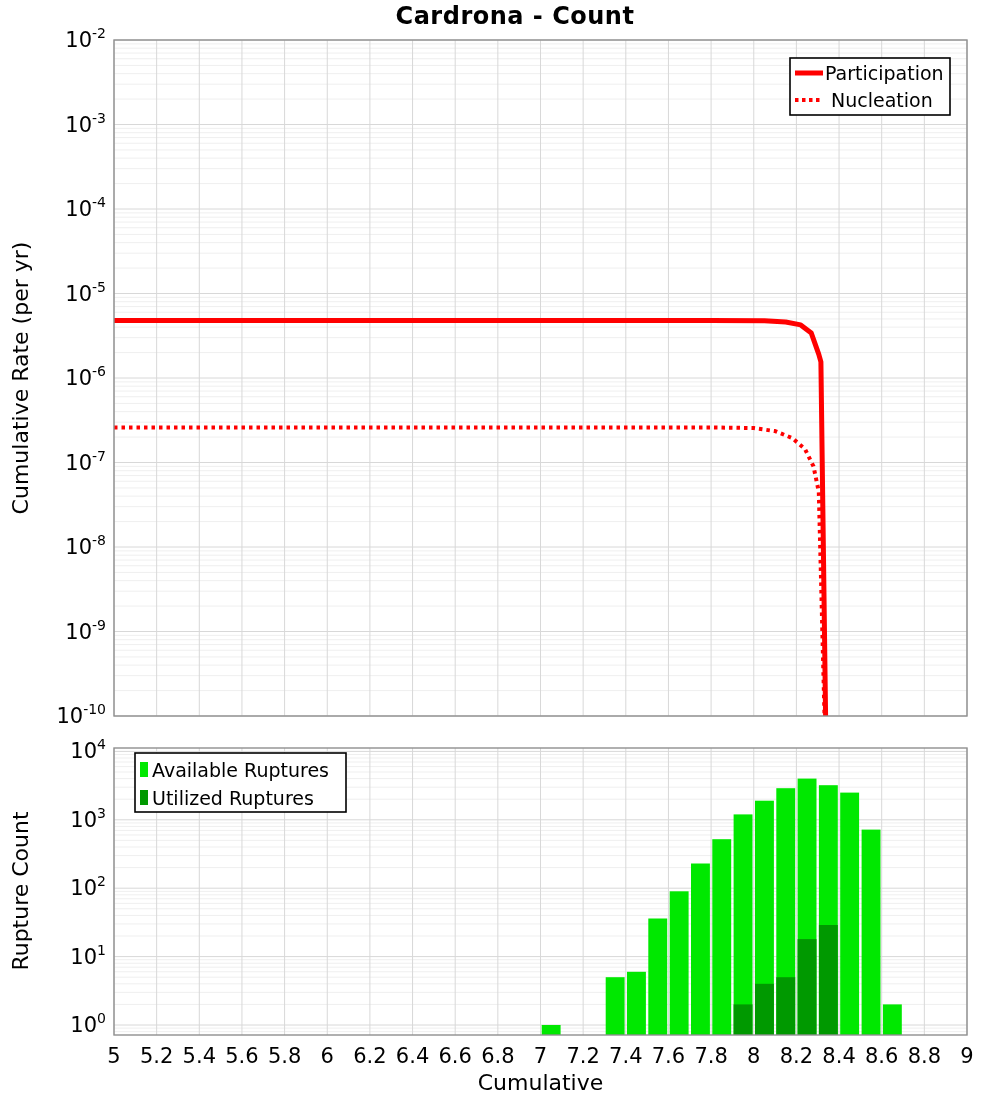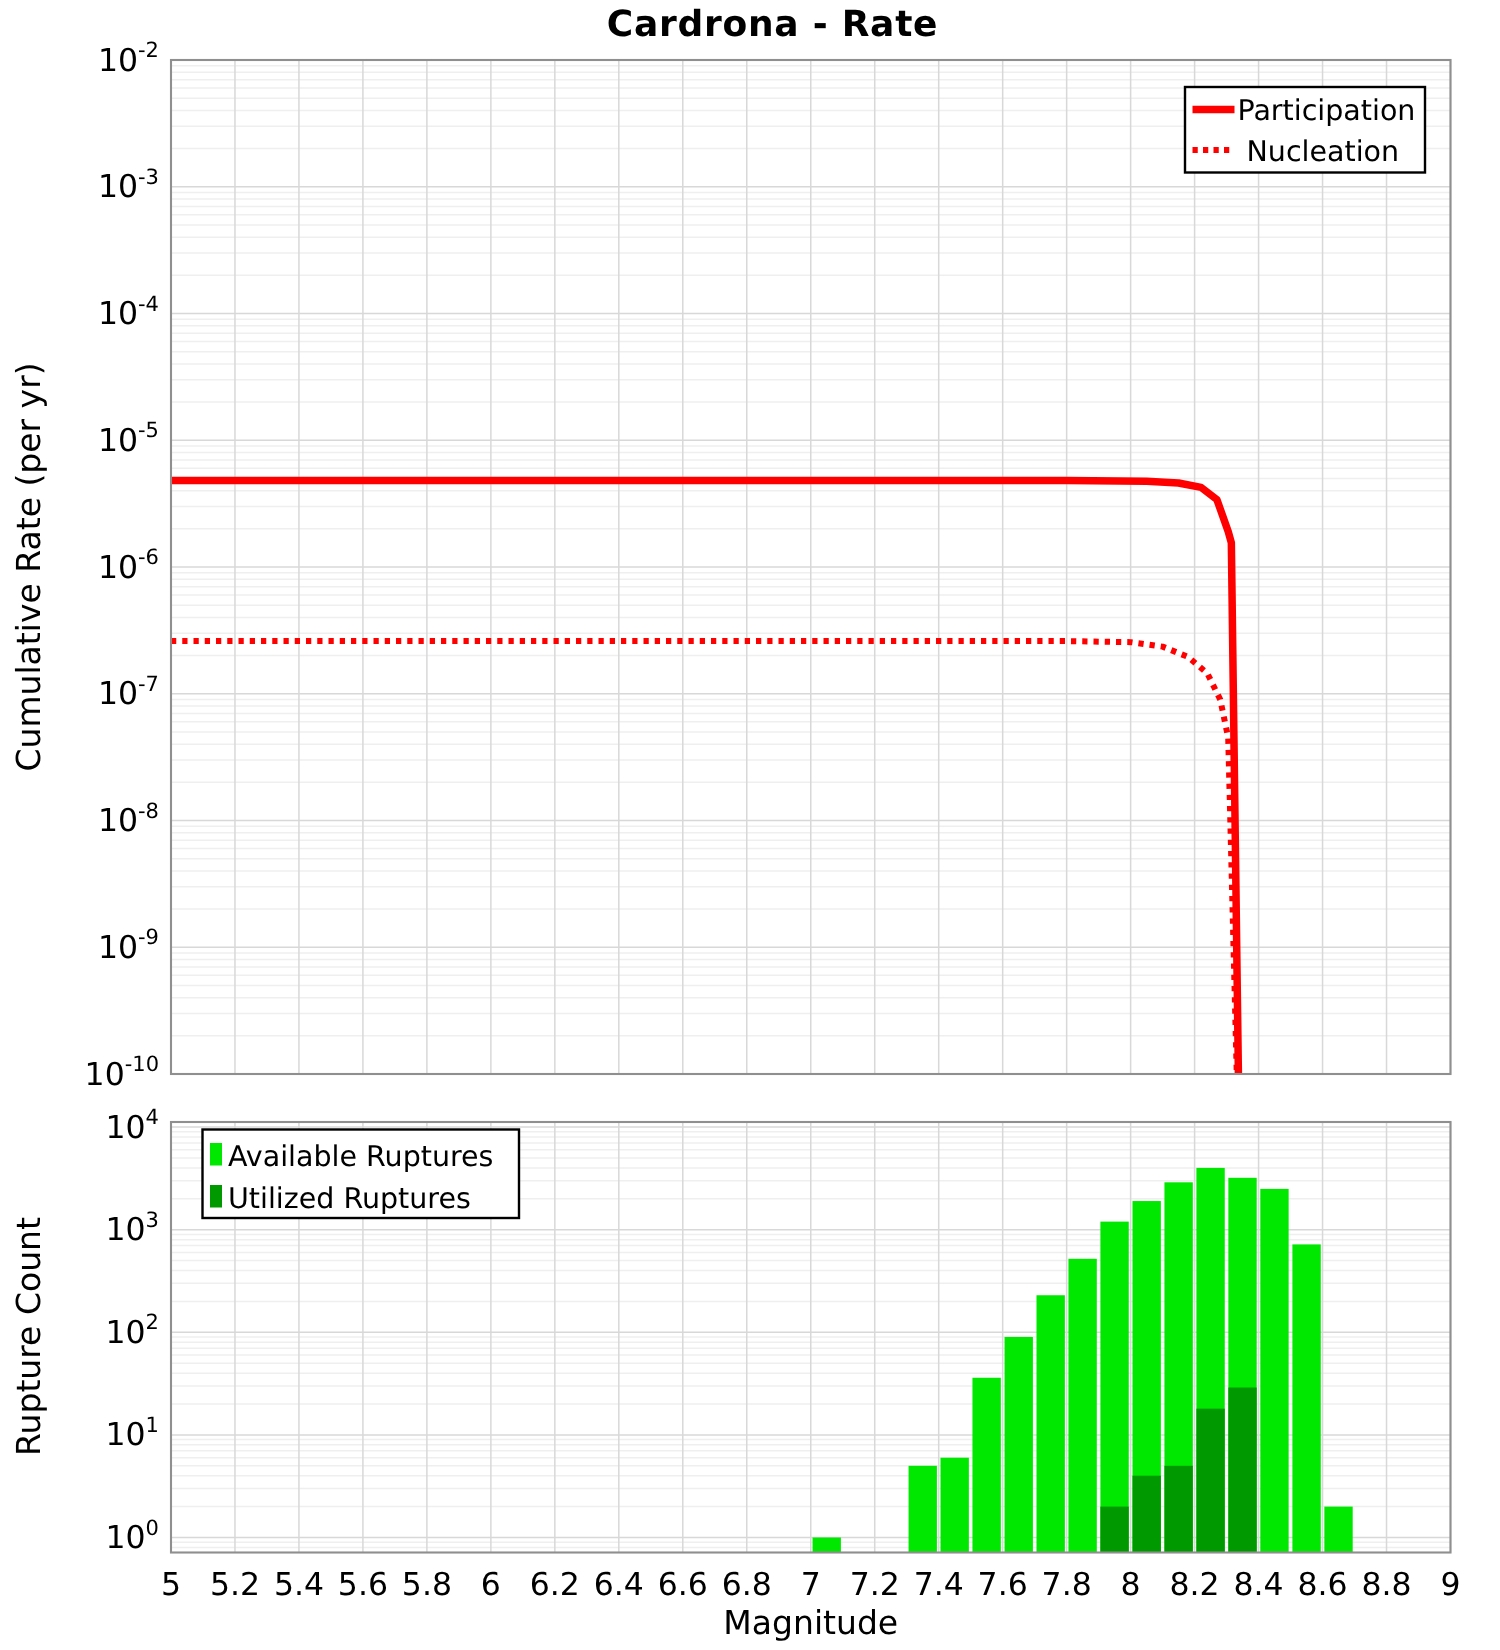--- a/index.html
+++ b/index.html
@@ -12,24 +12,24 @@
   .ylabel-top{left:20px;top:378px;}
   .ylabel-bot{left:20px;top:891px;}
   .xlabel{position:absolute;left:114px;top:1070px;width:853px;text-align:center;font-size:22px;}
   svg{position:absolute;left:0;top:0;}
   text{font-family:"DejaVu Sans",sans-serif;fill:#000;}
 </style>
 </head>
 <body>
 
 <div class="page">
-  <div class="chart-title">Cardrona - Rate</div>
+  <div class="chart-title">Cardrona - Count</div>
   <div class="ylabel ylabel-top">Cumulative Rate (per yr)</div>
   <div class="ylabel ylabel-bot">Rupture Count</div>
-  <div class="xlabel">Magnitude</div>
+  <div class="xlabel">Cumulative</div>
   <svg id="chart" width="1000" height="1100" viewBox="0 0 1000 1100">
       <g>
         <line x1="114" x2="967" y1="99.06296536639358" y2="99.06296536639358" stroke="#efefef" stroke-width="1"></line>
         <line x1="114" x2="967" y1="84.18325397618851" y2="84.18325397618851" stroke="#efefef" stroke-width="1"></line>
         <line x1="114" x2="967" y1="73.62593073278717" y2="73.62593073278717" stroke="#efefef" stroke-width="1"></line>
         <line x1="114" x2="967" y1="65.43703463360642" y2="65.43703463360642" stroke="#efefef" stroke-width="1"></line>
         <line x1="114" x2="967" y1="58.746219342582094" y2="58.746219342582094" stroke="#efefef" stroke-width="1"></line>
         <line x1="114" x2="967" y1="53.08921561879529" y2="53.08921561879529" stroke="#efefef" stroke-width="1"></line>
         <line x1="114" x2="967" y1="48.18889609918075" y2="48.18889609918075" stroke="#efefef" stroke-width="1"></line>
         <line x1="114" x2="967" y1="43.866507952377056" y2="43.866507952377056" stroke="#efefef" stroke-width="1"></line>

